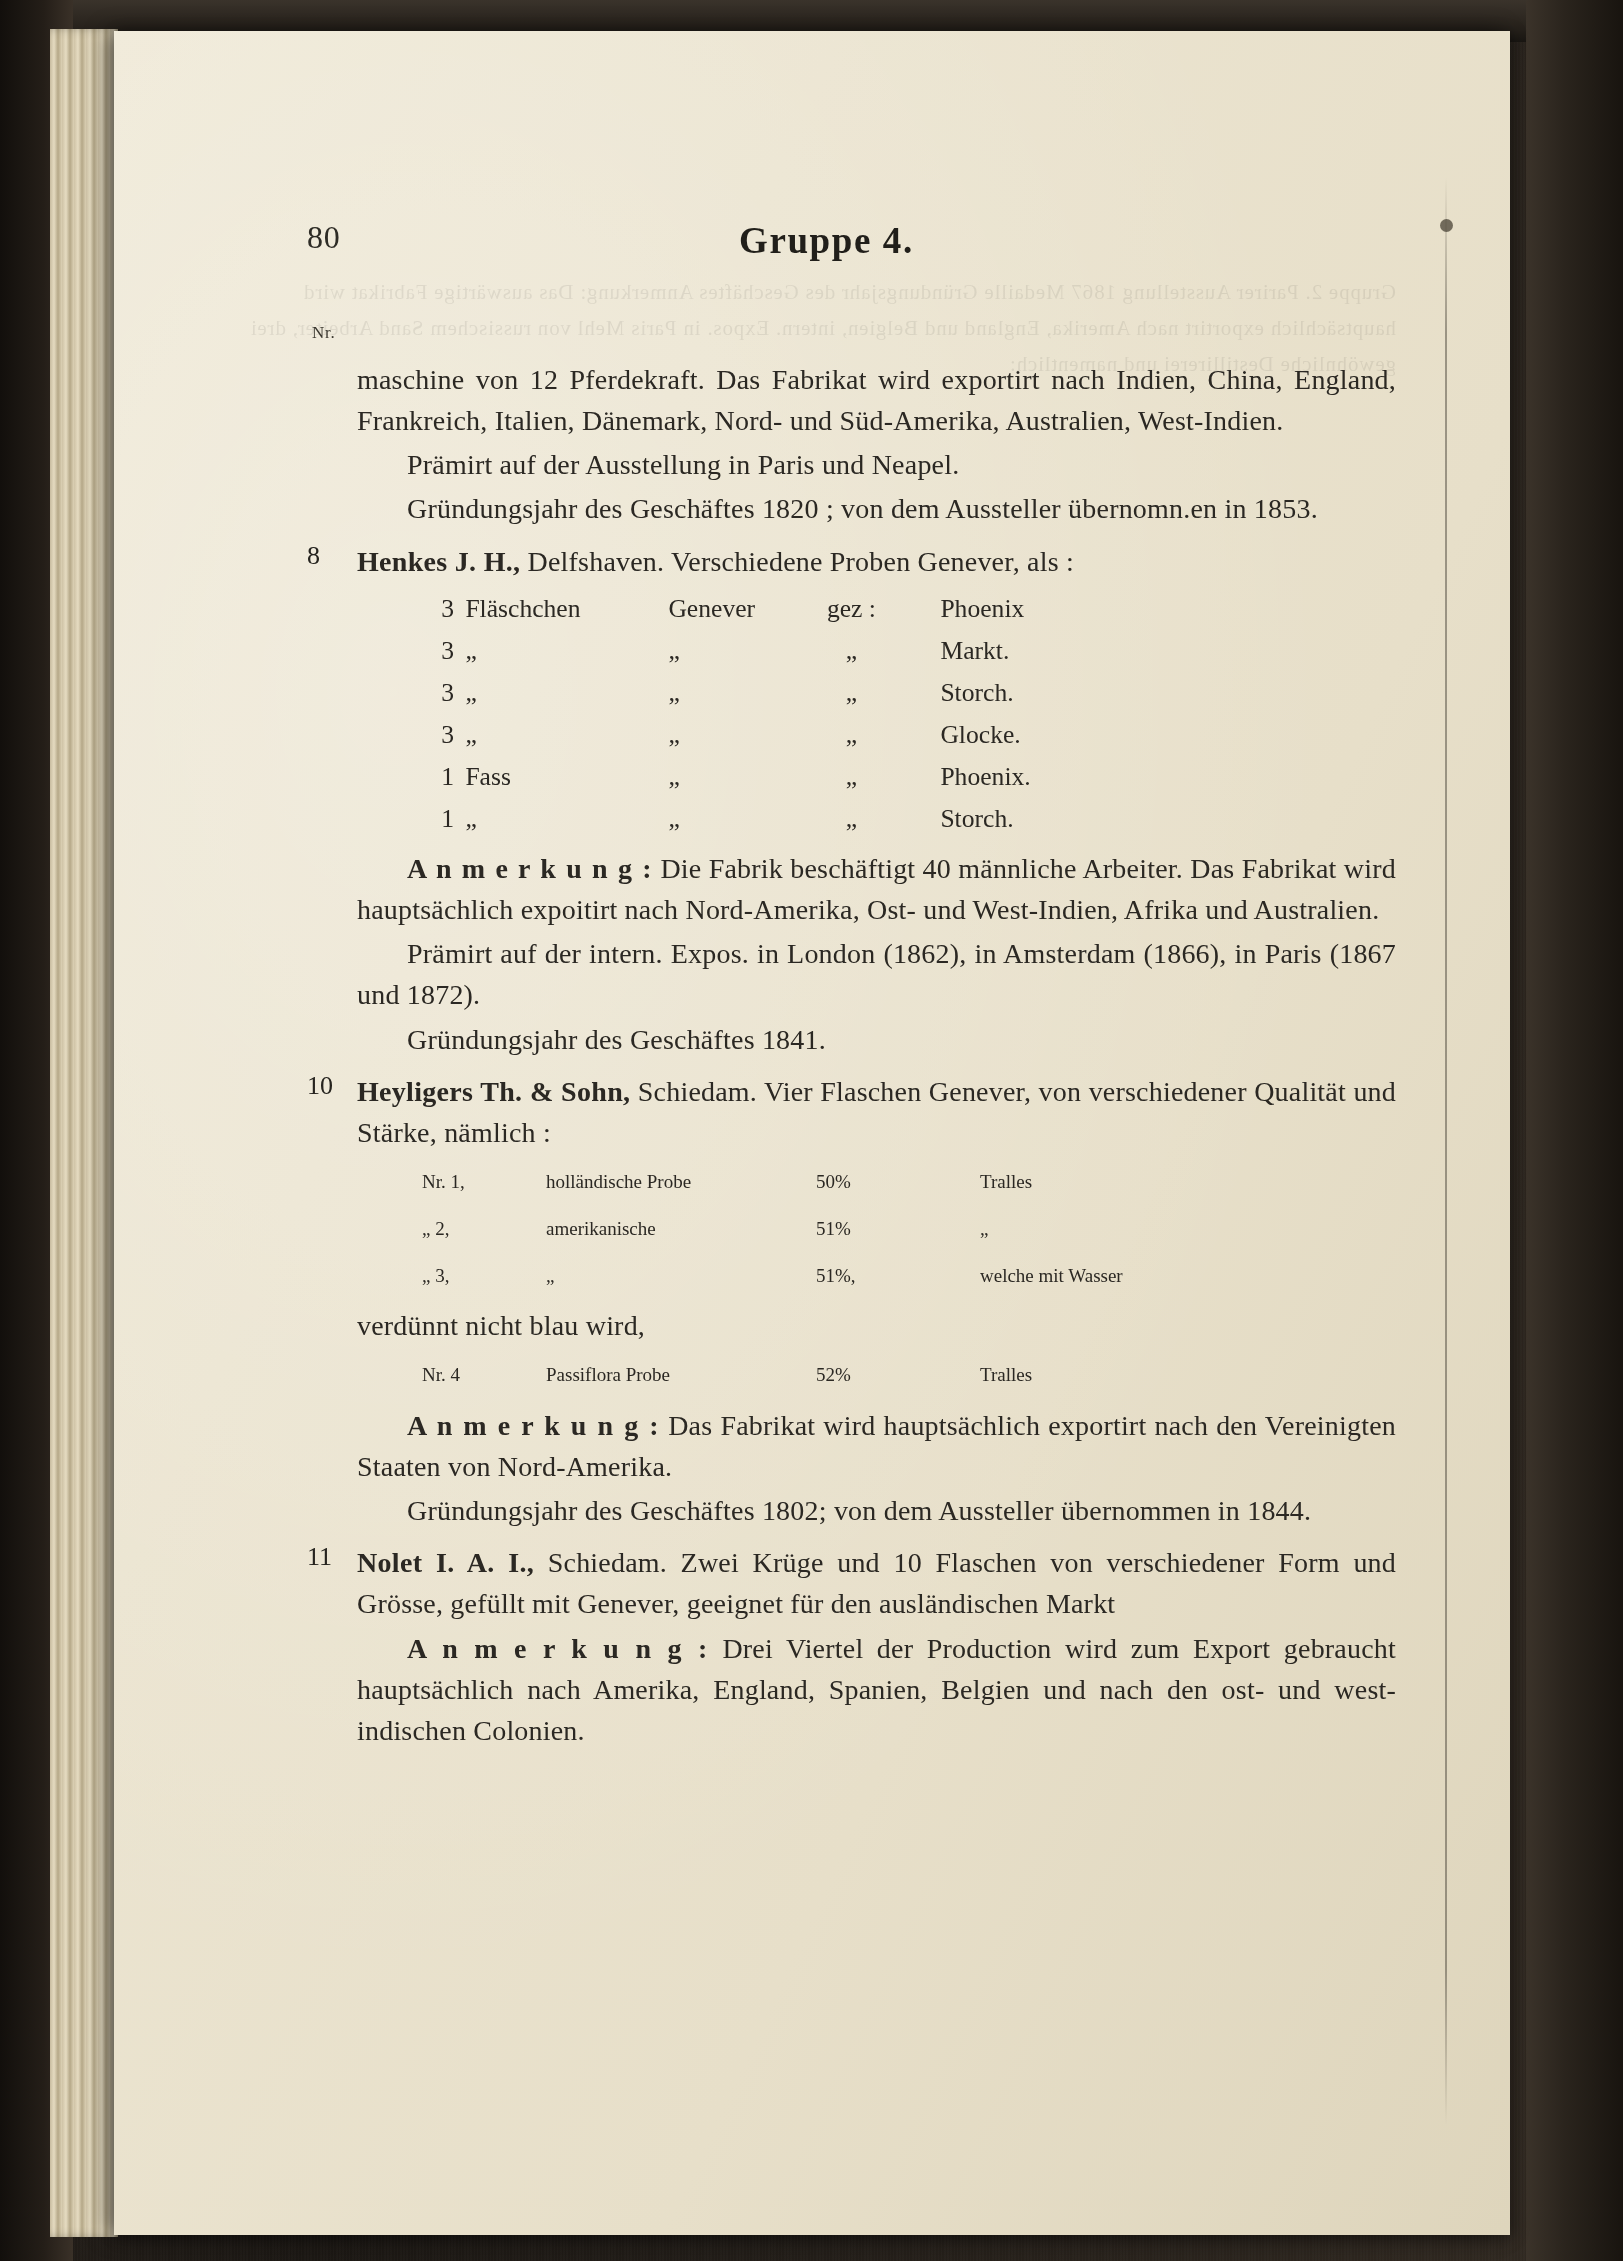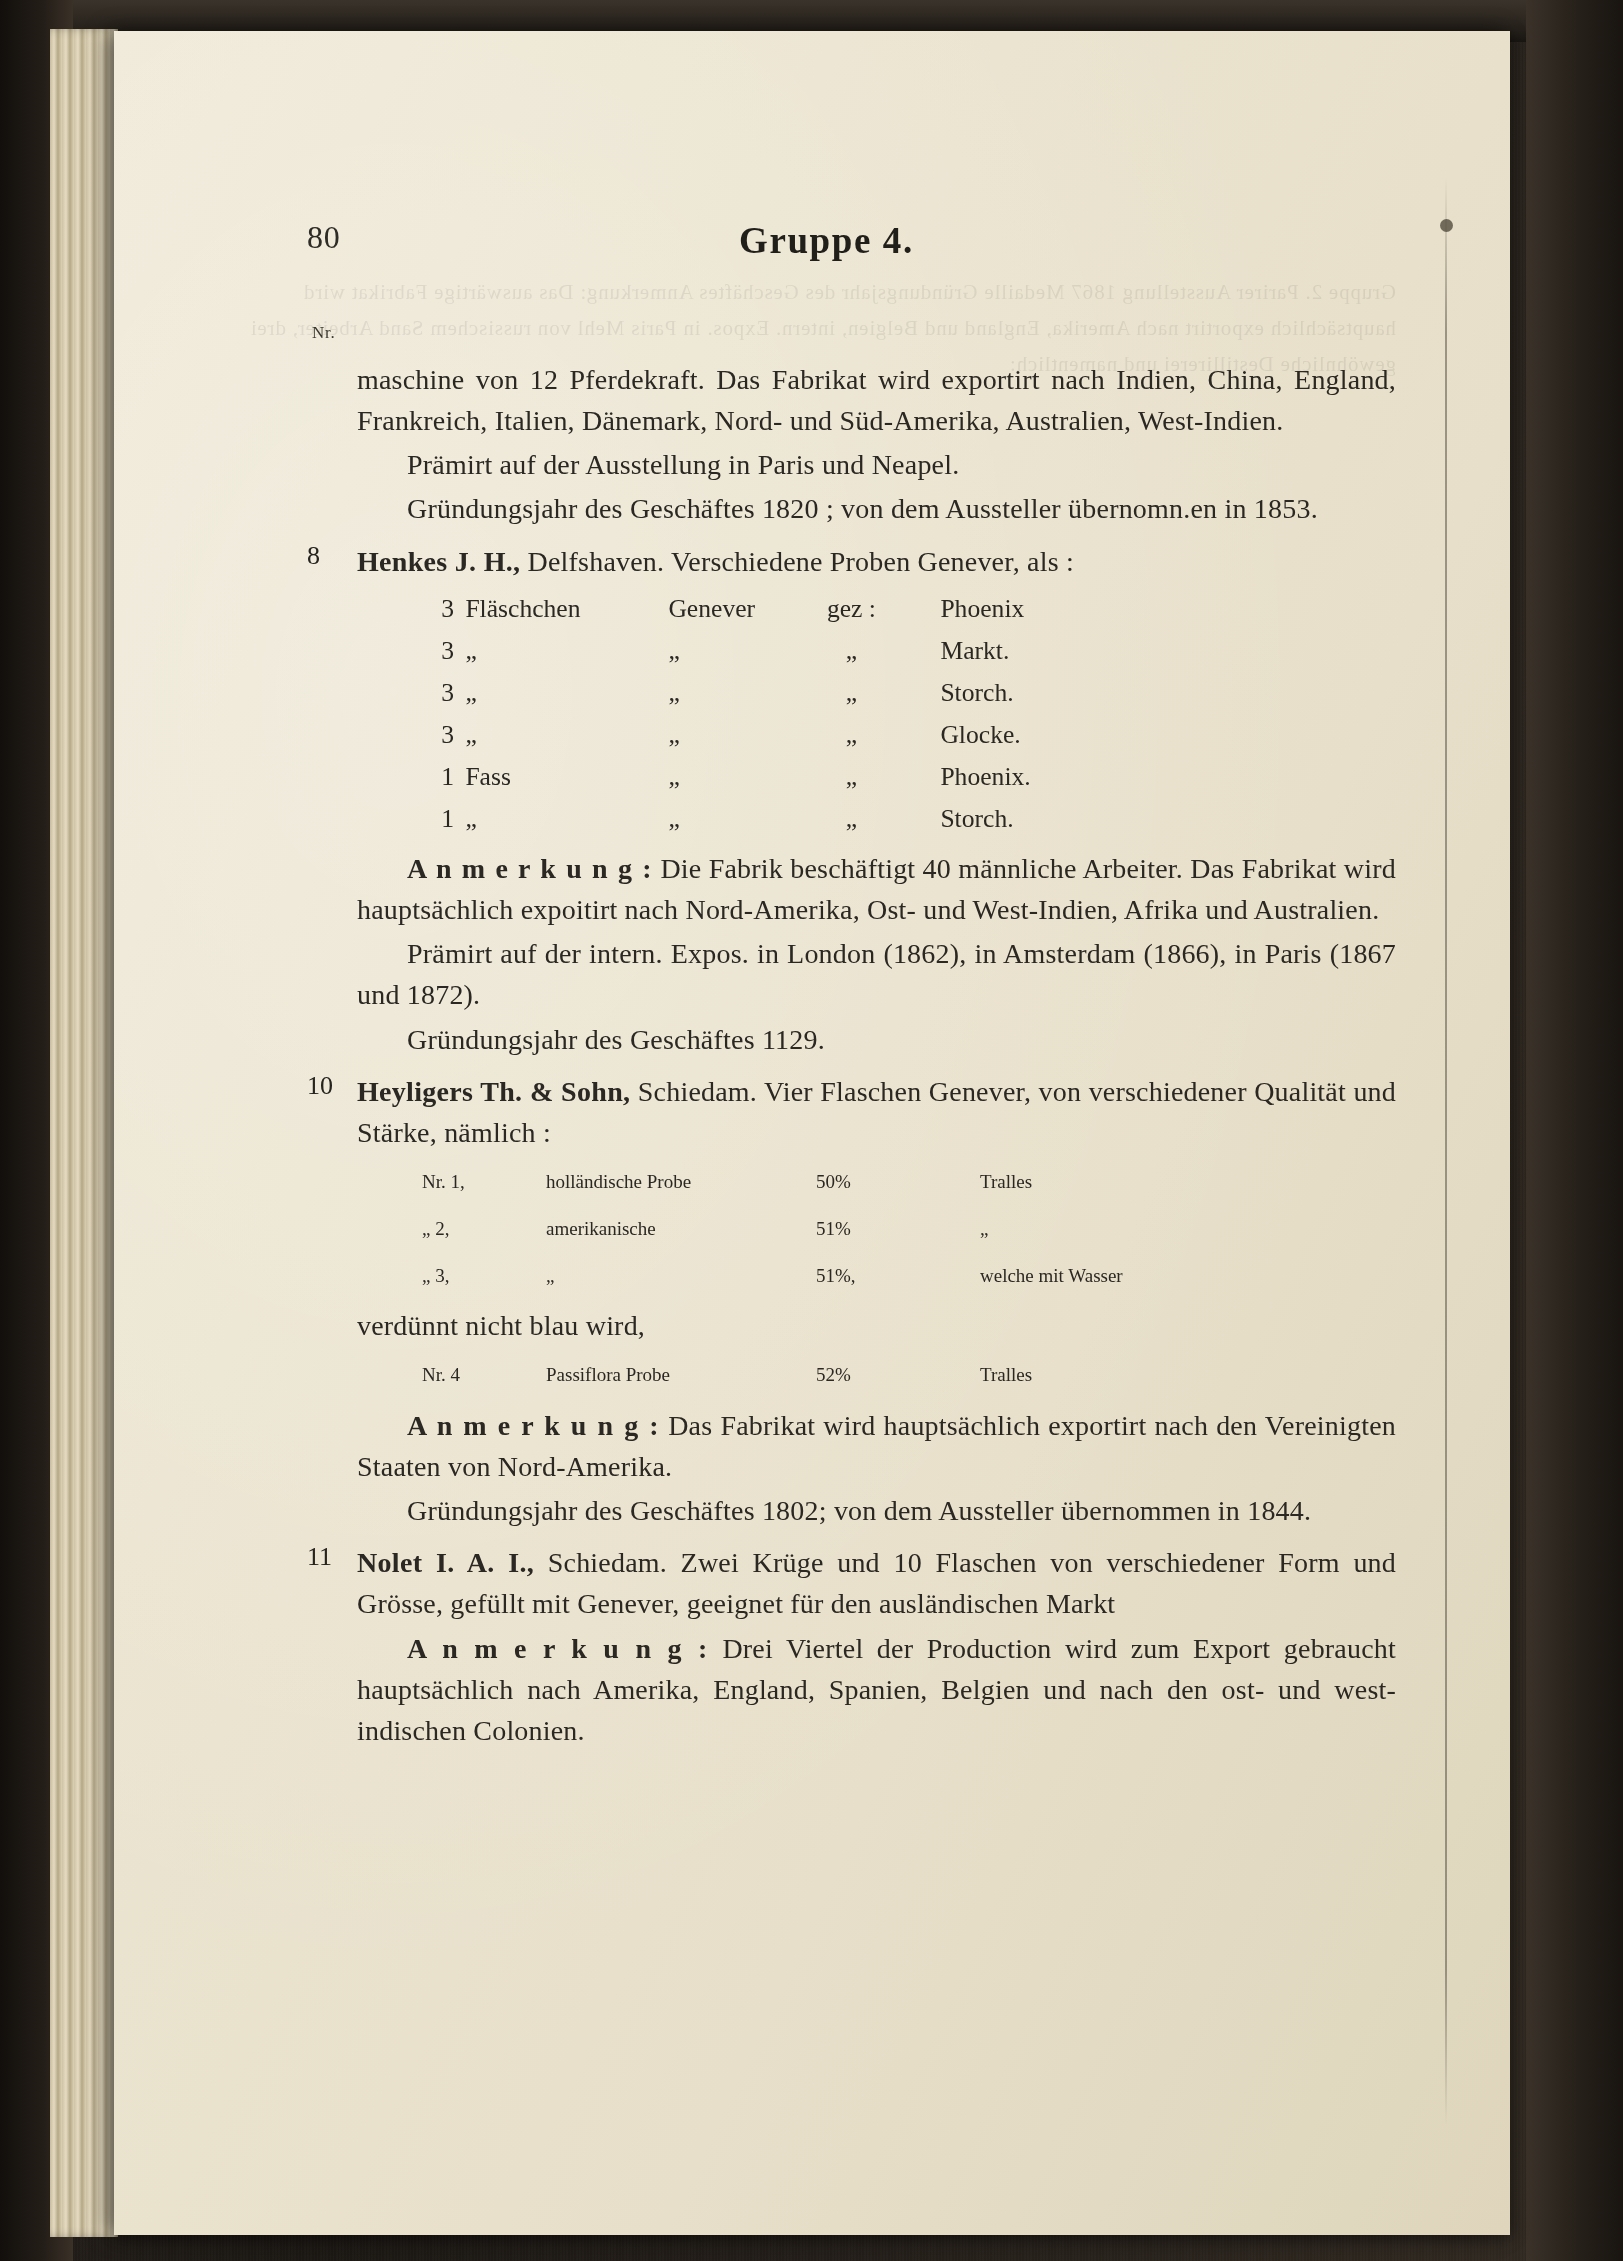--- a/index.html
+++ b/index.html
@@ -272,21 +272,21 @@
             <td class="brand">Storch.</td>
           </tr>
         </tbody>
           </table>
 
         <p class="para indent">
           <span class="anm">A n m e r k u n g :</span>
           <span>Die Fabrik beschäftigt 40 männliche Arbeiter. Das Fabrikat wird hauptsächlich expoitirt nach Nord-Amerika, Ost- und West-Indien, Afrika und Australien.</span>
         </p>
         <p class="para indent">Prämirt auf der intern. Expos. in London (1862), in Amsterdam (1866), in Paris (1867 und 1872).</p>
-        <p class="para indent">Gründungsjahr des Geschäftes 1129.</p>
+        <p class="para indent">Gründungsjahr des Geschäftes 1841.</p>
       </div>
 
       <div class="entry">
         <span class="num">10</span>
         <p class="para">
           <span class="firm">Heyligers Th. &amp; Sohn,</span>
           <span>Schiedam. Vier Flaschen Genever, von verschiedener Qualität und Stärke, nämlich :</span>
         </p>
 
         <table class="probes">

